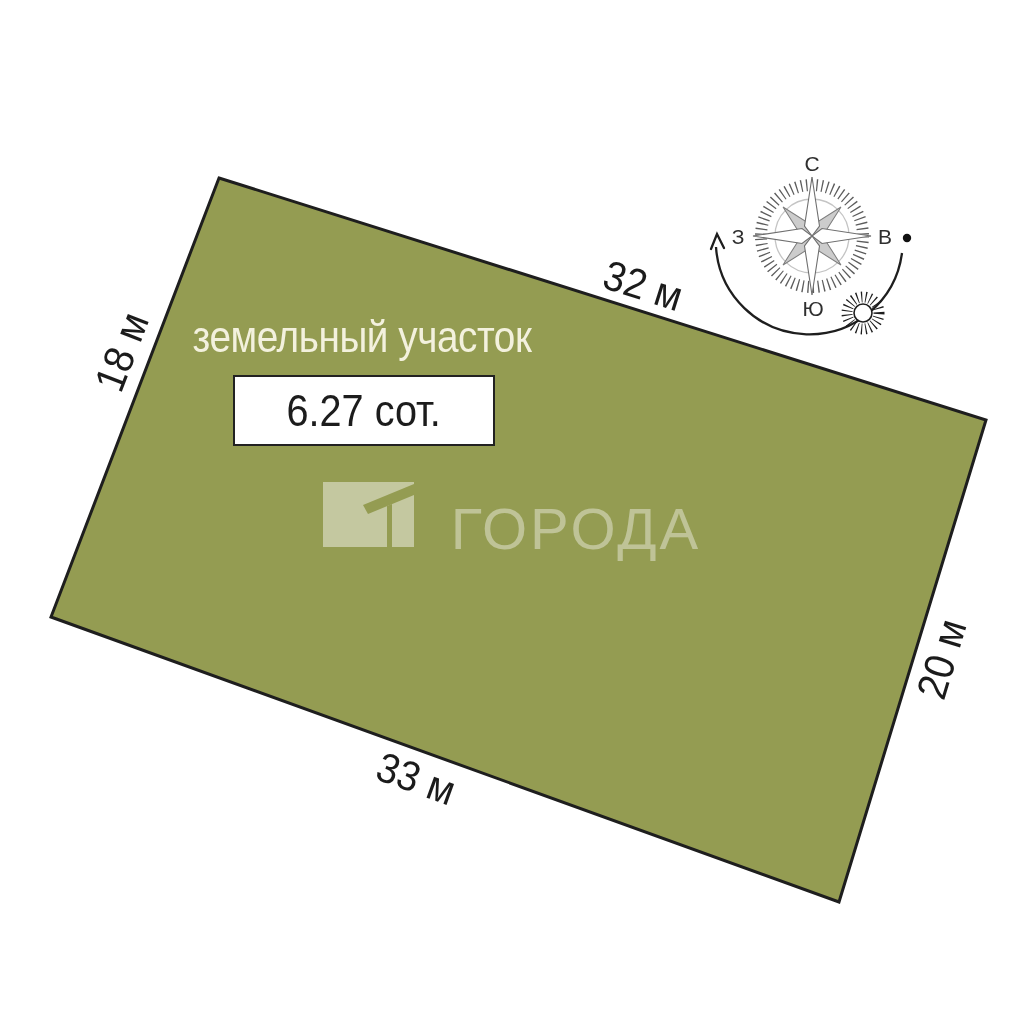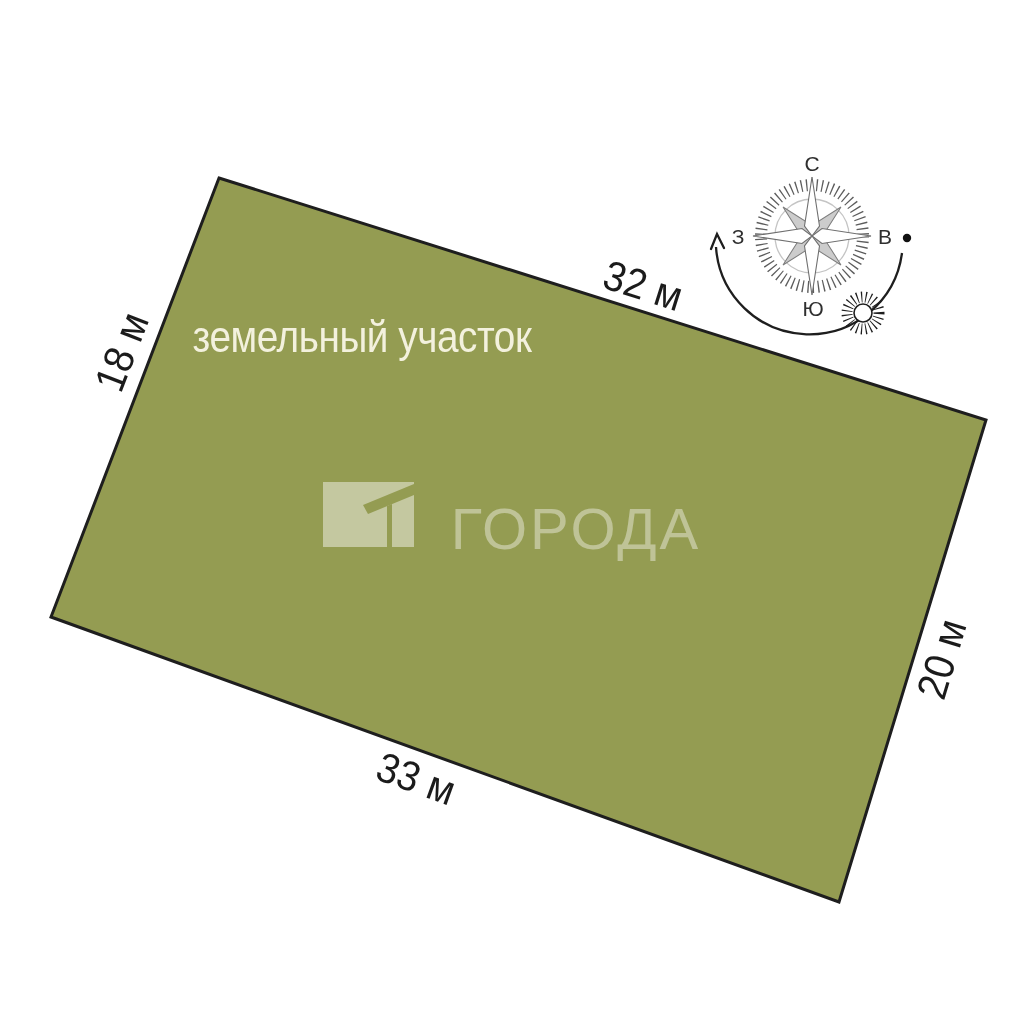--- a/index.html
+++ b/index.html
@@ -126,19 +126,22 @@
       <circle cx="907" cy="238" r="4.2" fill="#111111"></circle>
       <path class="ink" stroke-width="2.3" d="M 902 253 A 93.5 93.5 0 0 1 716 247"></path>
       <path class="ink" stroke-width="2.3" stroke-linecap="round" d="M 711 249 L 717 234 L 724 248"></path>
       <circle cx="863" cy="313" r="16" fill="none" stroke="#1e1e1e" stroke-width="11" stroke-dasharray="1.1 3.2"></circle>
       <circle cx="863" cy="313" r="9" fill="#ffffff" stroke="#1e1e1e" stroke-width="1.6"></circle>
     </g>
   </svg>
 
   <div class="label plot-title">земельный участок</div>
 
+  <div class="area-box">
+    <span>6.27 сот.</span>
+  </div>
 
   <div class="dim dim-top">32 м</div>
   <div class="dim dim-left">18 м</div>
   <div class="dim dim-right">20 м</div>
   <div class="dim dim-bottom">33 м</div>
 
 </div>
 
 </body></html>

